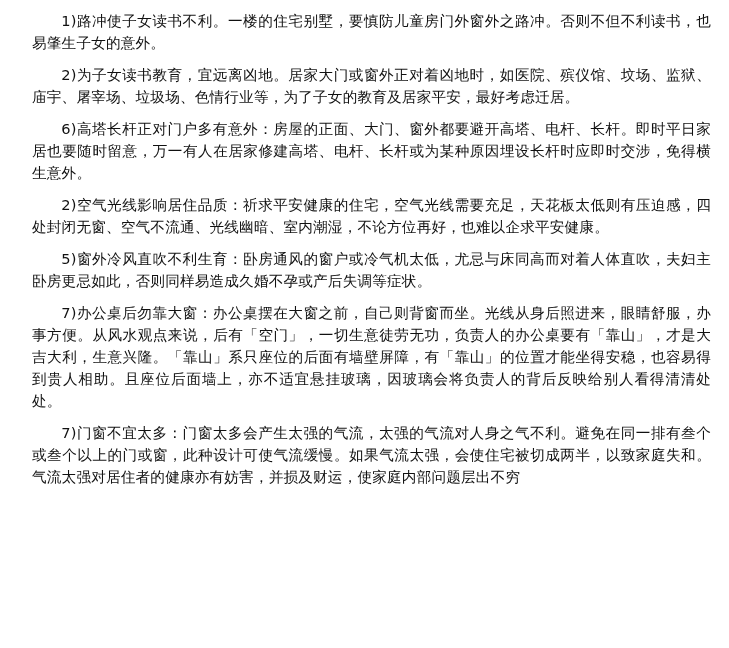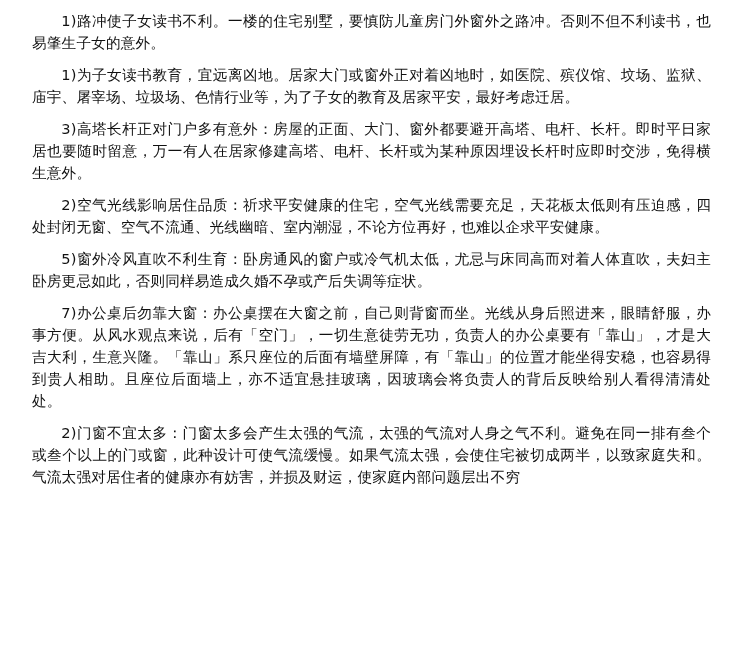--- a/index.html
+++ b/index.html
@@ -33,19 +33,19 @@
   }
   .para:last-child {
     margin-bottom: 0;
   }
 </style>
 </head>
 <body>
 
 <div class="page">
   <p class="para">1)路冲使子女读书不利。一楼的住宅别墅，要慎防儿童房门外窗外之路冲。否则不但不利读书，也易肇生子女的意外。</p>
-  <p class="para">1)为子女读书教育，宜远离凶地。居家大门或窗外正对着凶地时，如医院、殡仪馆、坟场、监狱、庙宇、屠宰场、垃圾场、色情行业等，为了子女的教育及居家平安，最好考虑迁居。</p>
-  <p class="para">3)高塔长杆正对门户多有意外：房屋的正面、大门、窗外都要避开高塔、电杆、长杆。即时平日家居也要随时留意，万一有人在居家修建高塔、电杆、长杆或为某种原因埋设长杆时应即时交涉，免得横生意外。</p>
+  <p class="para">2)为子女读书教育，宜远离凶地。居家大门或窗外正对着凶地时，如医院、殡仪馆、坟场、监狱、庙宇、屠宰场、垃圾场、色情行业等，为了子女的教育及居家平安，最好考虑迁居。</p>
+  <p class="para">6)高塔长杆正对门户多有意外：房屋的正面、大门、窗外都要避开高塔、电杆、长杆。即时平日家居也要随时留意，万一有人在居家修建高塔、电杆、长杆或为某种原因埋设长杆时应即时交涉，免得横生意外。</p>
   <p class="para">2)空气光线影响居住品质：祈求平安健康的住宅，空气光线需要充足，天花板太低则有压迫感，四处封闭无窗、空气不流通、光线幽暗、室内潮湿，不论方位再好，也难以企求平安健康。</p>
   <p class="para">5)窗外冷风直吹不利生育：卧房通风的窗户或冷气机太低，尤忌与床同高而对着人体直吹，夫妇主卧房更忌如此，否则同样易造成久婚不孕或产后失调等症状。</p>
   <p class="para">7)办公桌后勿靠大窗：办公桌摆在大窗之前，自己则背窗而坐。光线从身后照进来，眼睛舒服，办事方便。从风水观点来说，后有「空门」，一切生意徒劳无功，负责人的办公桌要有「靠山」，才是大吉大利，生意兴隆。「靠山」系只座位的后面有墙壁屏障，有「靠山」的位置才能坐得安稳，也容易得到贵人相助。且座位后面墙上，亦不适宜悬挂玻璃，因玻璃会将负责人的背后反映给别人看得清清处处。</p>
-  <p class="para">2)门窗不宜太多：门窗太多会产生太强的气流，太强的气流对人身之气不利。避免在同一排有叁个或叁个以上的门或窗，此种设计可使气流缓慢。如果气流太强，会使住宅被切成两半，以致家庭失和。气流太强对居住者的健康亦有妨害，并损及财运，使家庭内部问题层出不穷</p>
+  <p class="para">7)门窗不宜太多：门窗太多会产生太强的气流，太强的气流对人身之气不利。避免在同一排有叁个或叁个以上的门或窗，此种设计可使气流缓慢。如果气流太强，会使住宅被切成两半，以致家庭失和。气流太强对居住者的健康亦有妨害，并损及财运，使家庭内部问题层出不穷</p>
 </div>
 
 </body></html>

